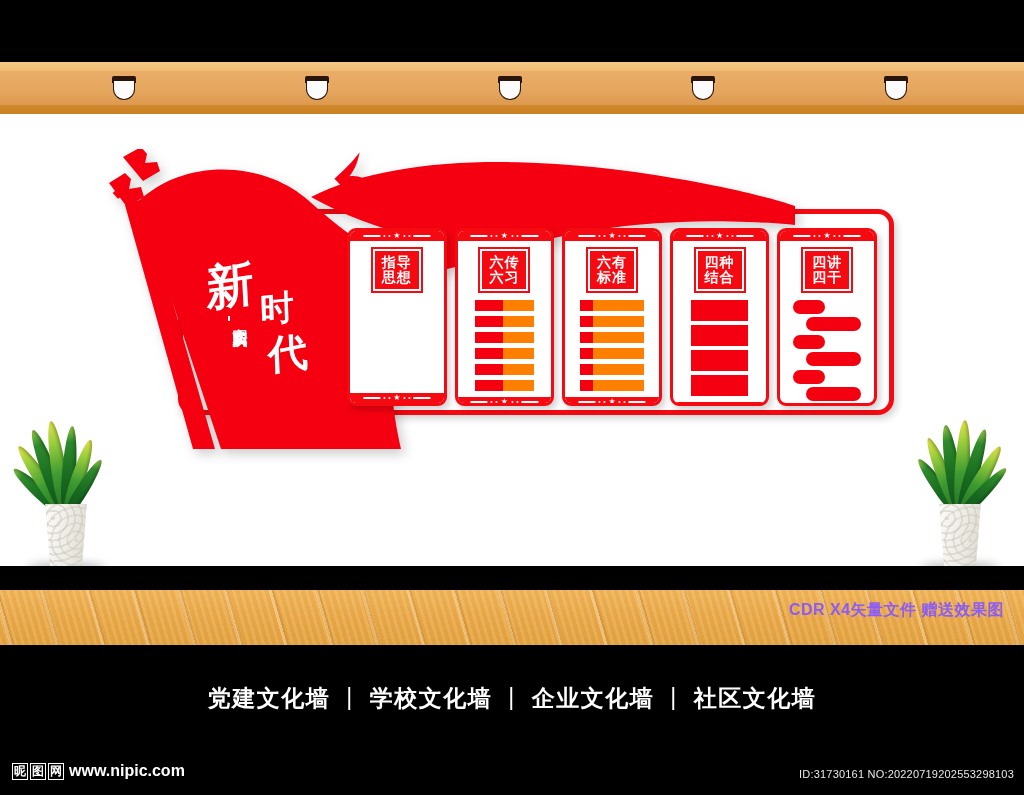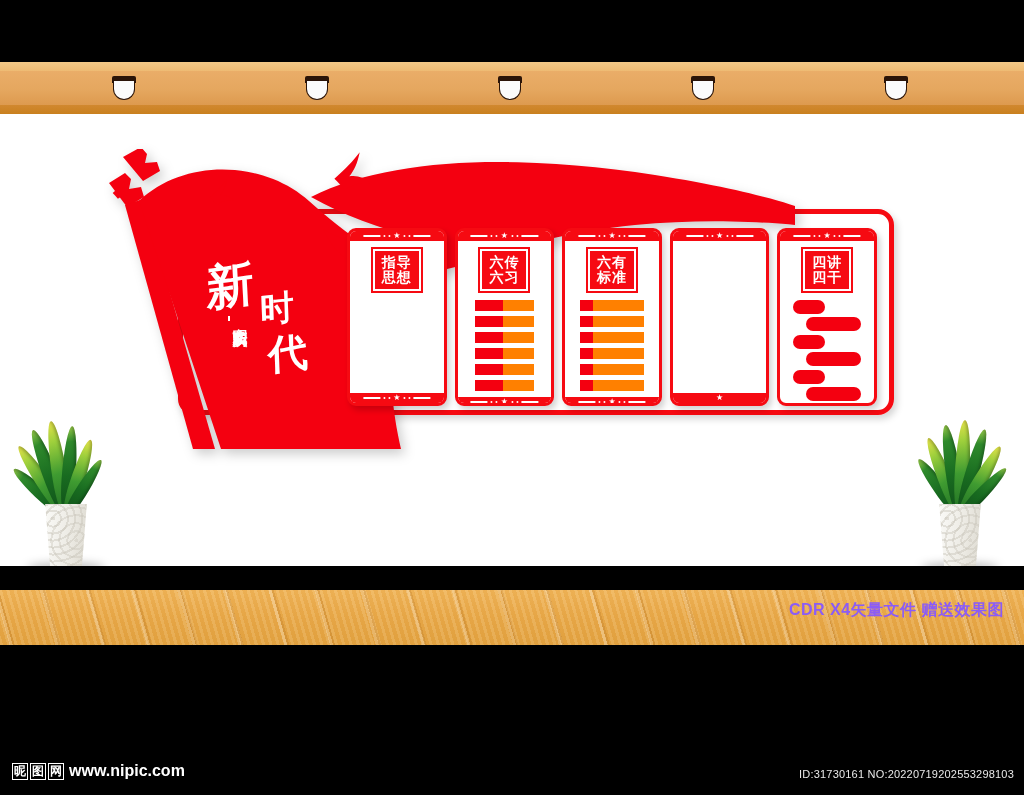--- a/index.html
+++ b/index.html
@@ -366,20 +366,32 @@
             <span class="deco">
               <span class="ln"></span>
               <span class="dt"></span>
               <span class="dt"></span>
               <span class="st">★</span>
               <span class="dt"></span>
               <span class="dt"></span>
               <span class="ln"></span>
             </span>
           </div>
+          <div class="card-body">
+            <div class="chip">
+              <span>四种</span>
+              <span>结合</span>
+            </div>
+            <div class="rows" style="gap:4px">
+              <div class="rowblk"></div>
+              <div class="rowblk"></div>
+              <div class="rowblk"></div>
+              <div class="rowblk"></div>
+            </div>
+          </div>
           <div class="card-bar bot">
             <span class="deco">
               <span class="st">★</span>
             </span>
           </div>
         </div>
         <div class="card">
           <div class="card-bar">
             <span class="deco">
               <span class="ln"></span>
@@ -444,20 +456,21 @@
 
   <div class="mid-black"></div>
   <div class="floor">
     <div class="planks"></div>
     <div class="grain"></div>
   </div>
   <div class="bottom-black"></div>
 
   <div class="cdr">CDR X4矢量文件  赠送效果图</div>
 
+  <div class="cap-row" id="cap-row"><span>党建文化墙</span><span class="sep">|</span><span>学校文化墙</span><span class="sep">|</span><span>企业文化墙</span><span class="sep">|</span><span>社区文化墙</span></div>
 
   <div class="wm">
     <span class="logo" id="wm-logo">
         <b>昵</b>
         <b>图</b>
         <b>网</b>
       </span>
     <span class="url">www.nipic.com</span>
   </div>
   <div class="idline">ID:31730161 NO:20220719202553298103</div>

